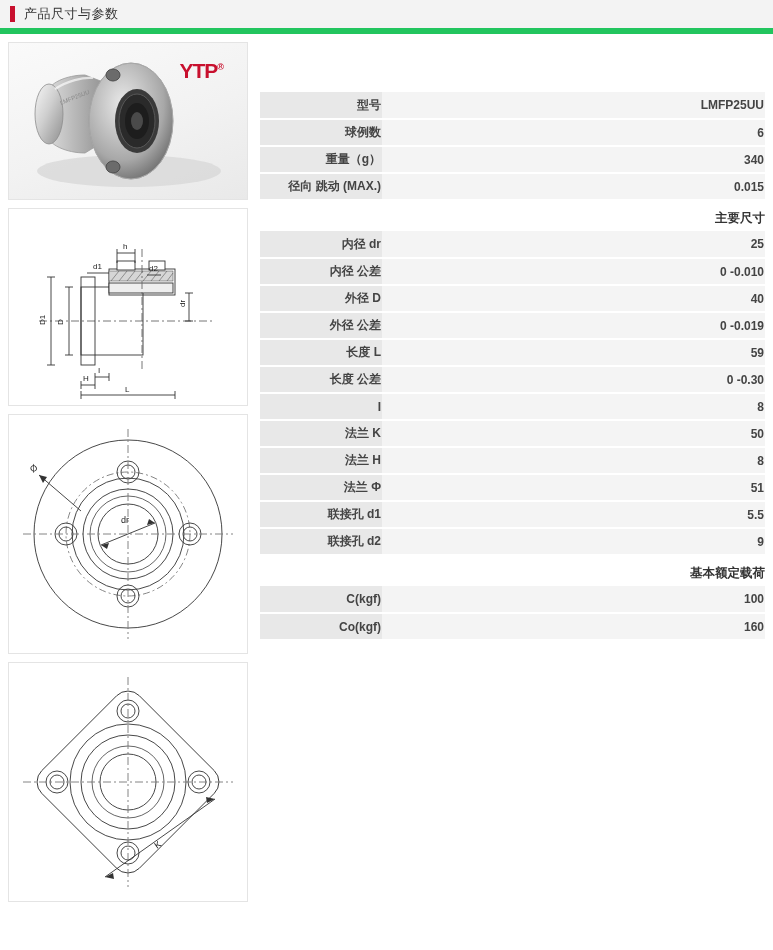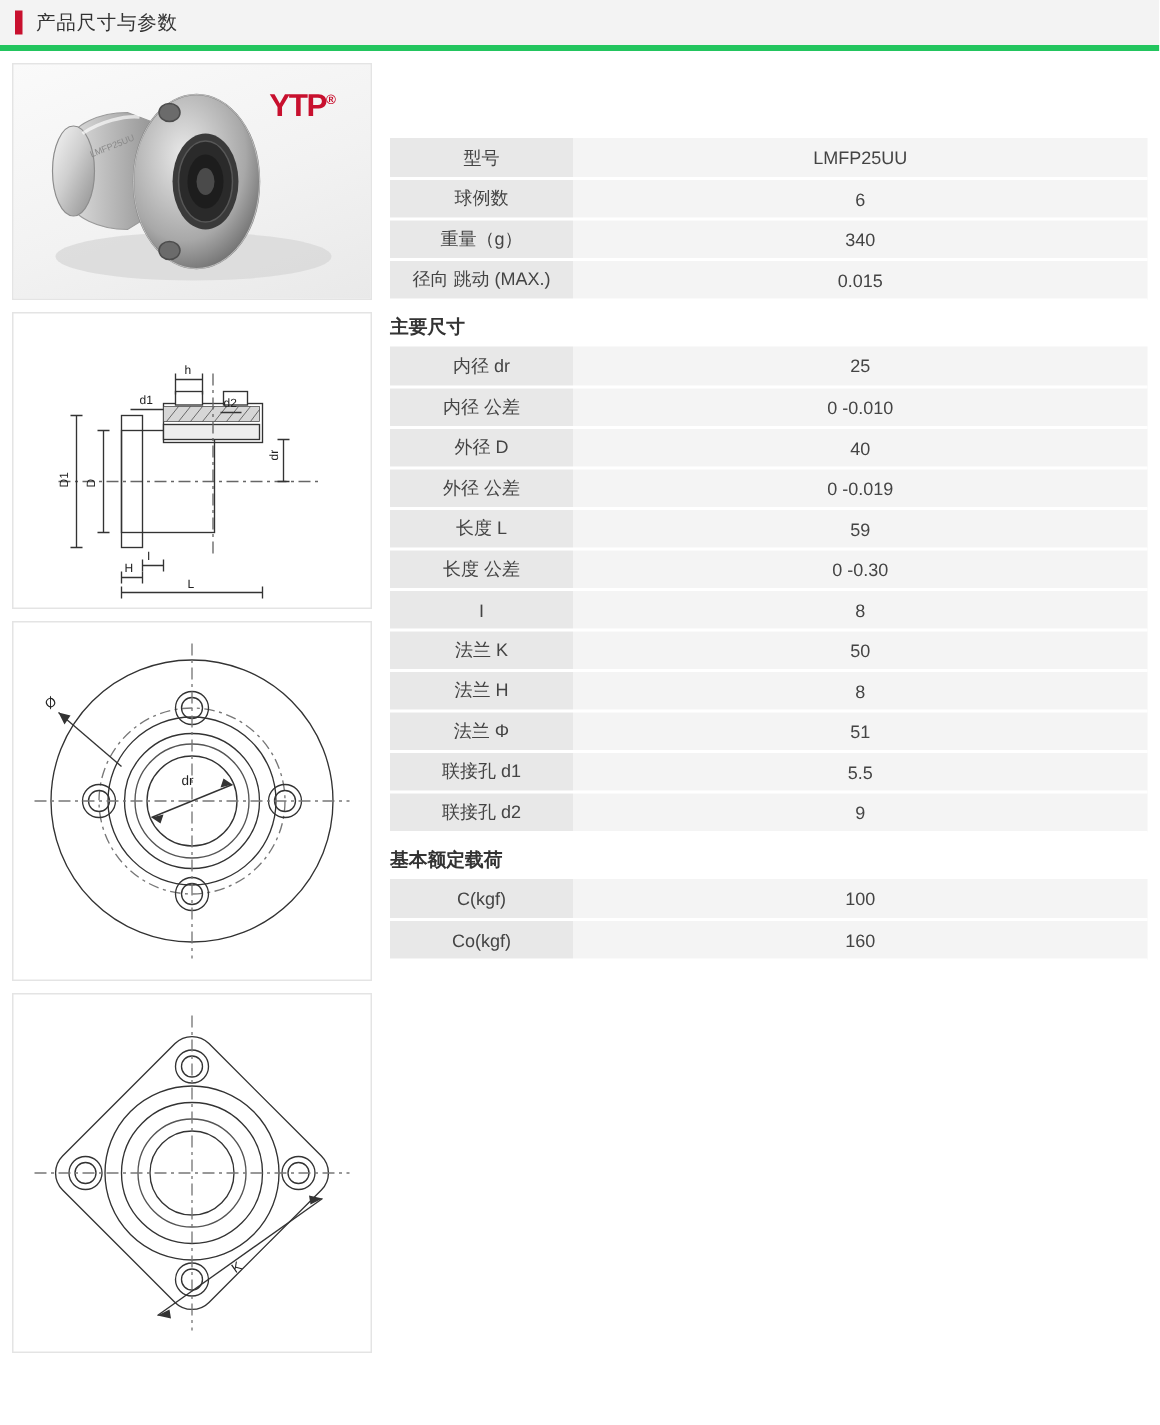--- a/index.html
+++ b/index.html
@@ -14,21 +14,21 @@
     width: 773px;
     height: 950px;
     overflow: hidden;
     background: #fff;
   }
 
   
   .header {
     height: 34px;
     background: #f3f3f3;
-    border-bottom: 4px solid #22c55e;
+    border-bottom: 6px solid #22c55e;
     display: flex;
     align-items: center;
     padding-left: 10px;
   }
   .header-bar {
     width: 5px;
     height: 16px;
     background: #c8102e;
     margin-right: 9px;
   }
@@ -82,36 +82,38 @@
   
   table.spec {
     width: 100%;
     border-collapse: collapse;
     table-layout: fixed;
   }
   table.spec td {
     height: 27px;
     font-size: 12px;
     color: #444;
-    text-align: center;
+    text-align: right;
     border-bottom: 2px solid #ffffff;
+    font-weight: bold;
   }
   td.k {
     width: 122px;
     background: #e8e8e8;
     color: #3c3c3c;
   }
   td.v {
     background: #f4f4f4;
   }
   .section-title {
     font-size: 12.5px;
     color: #333;
     font-weight: bold;
     margin: 9px 0 4px 0;
+    text-align: right;
   }
 </style>
 </head>
 <body>
 
 <div id="page">
 
   <div class="header">
     <div class="header-bar"></div>
     <div class="header-title">产品尺寸与参数</div>

